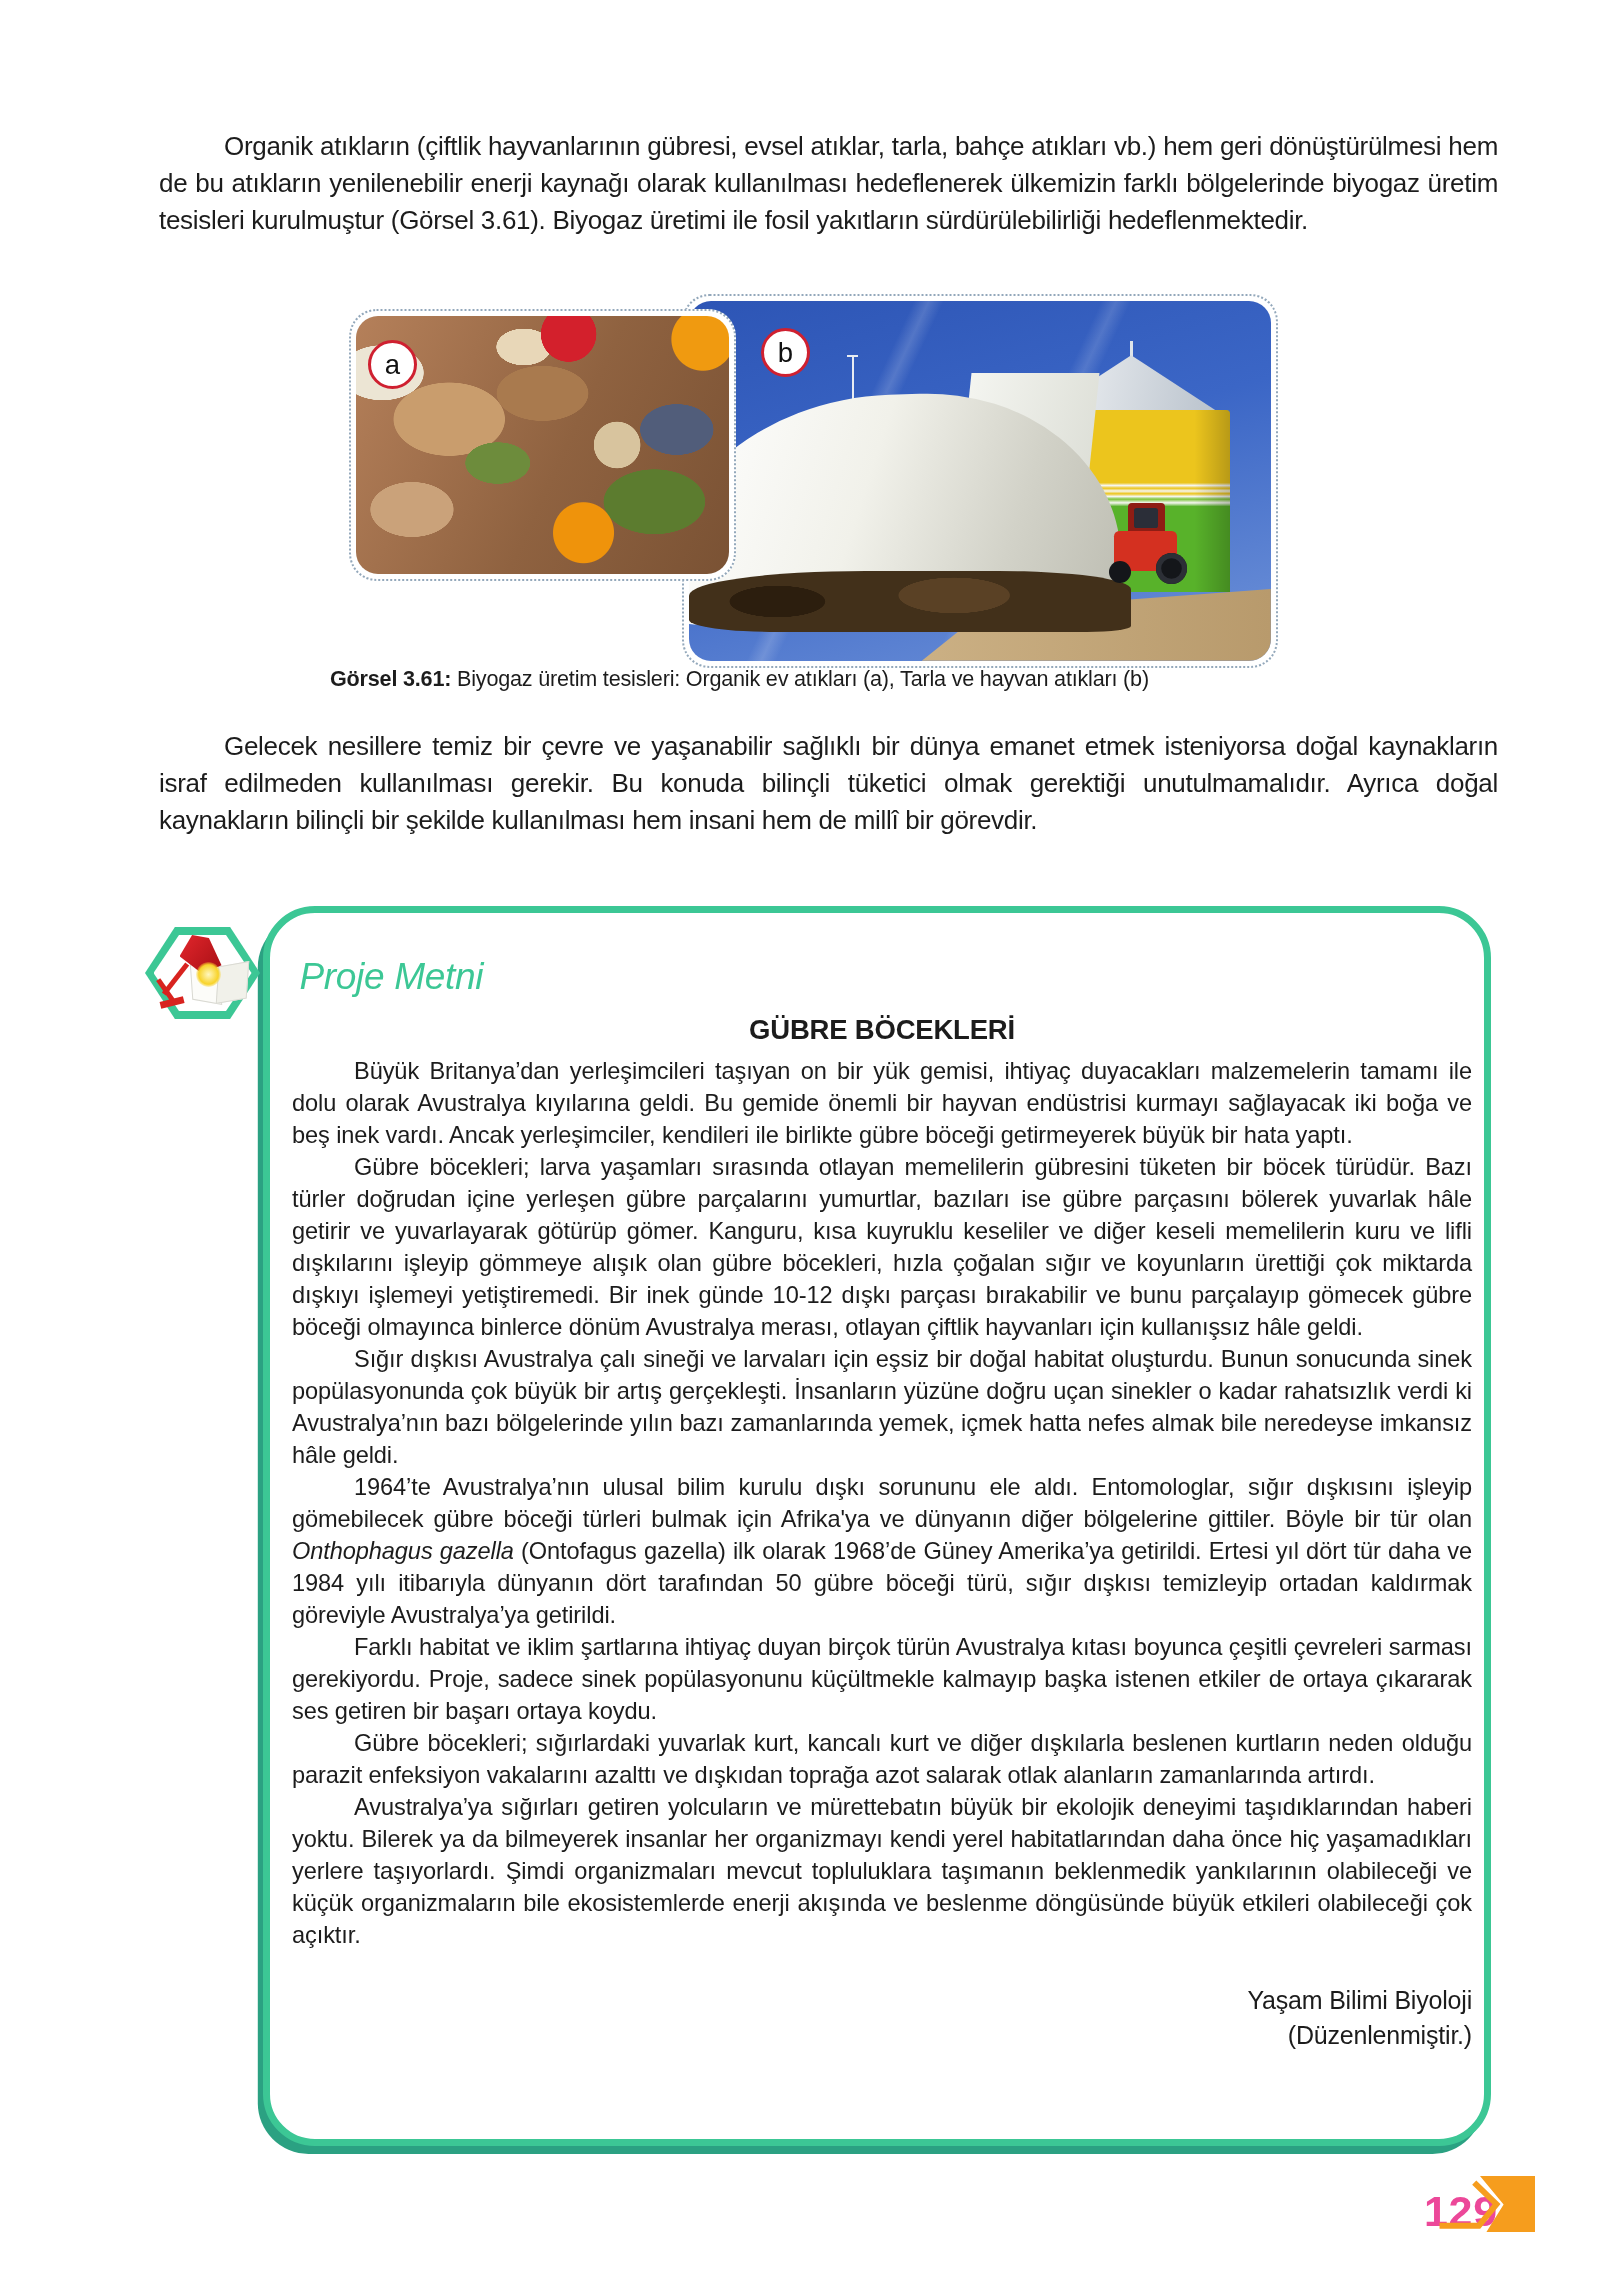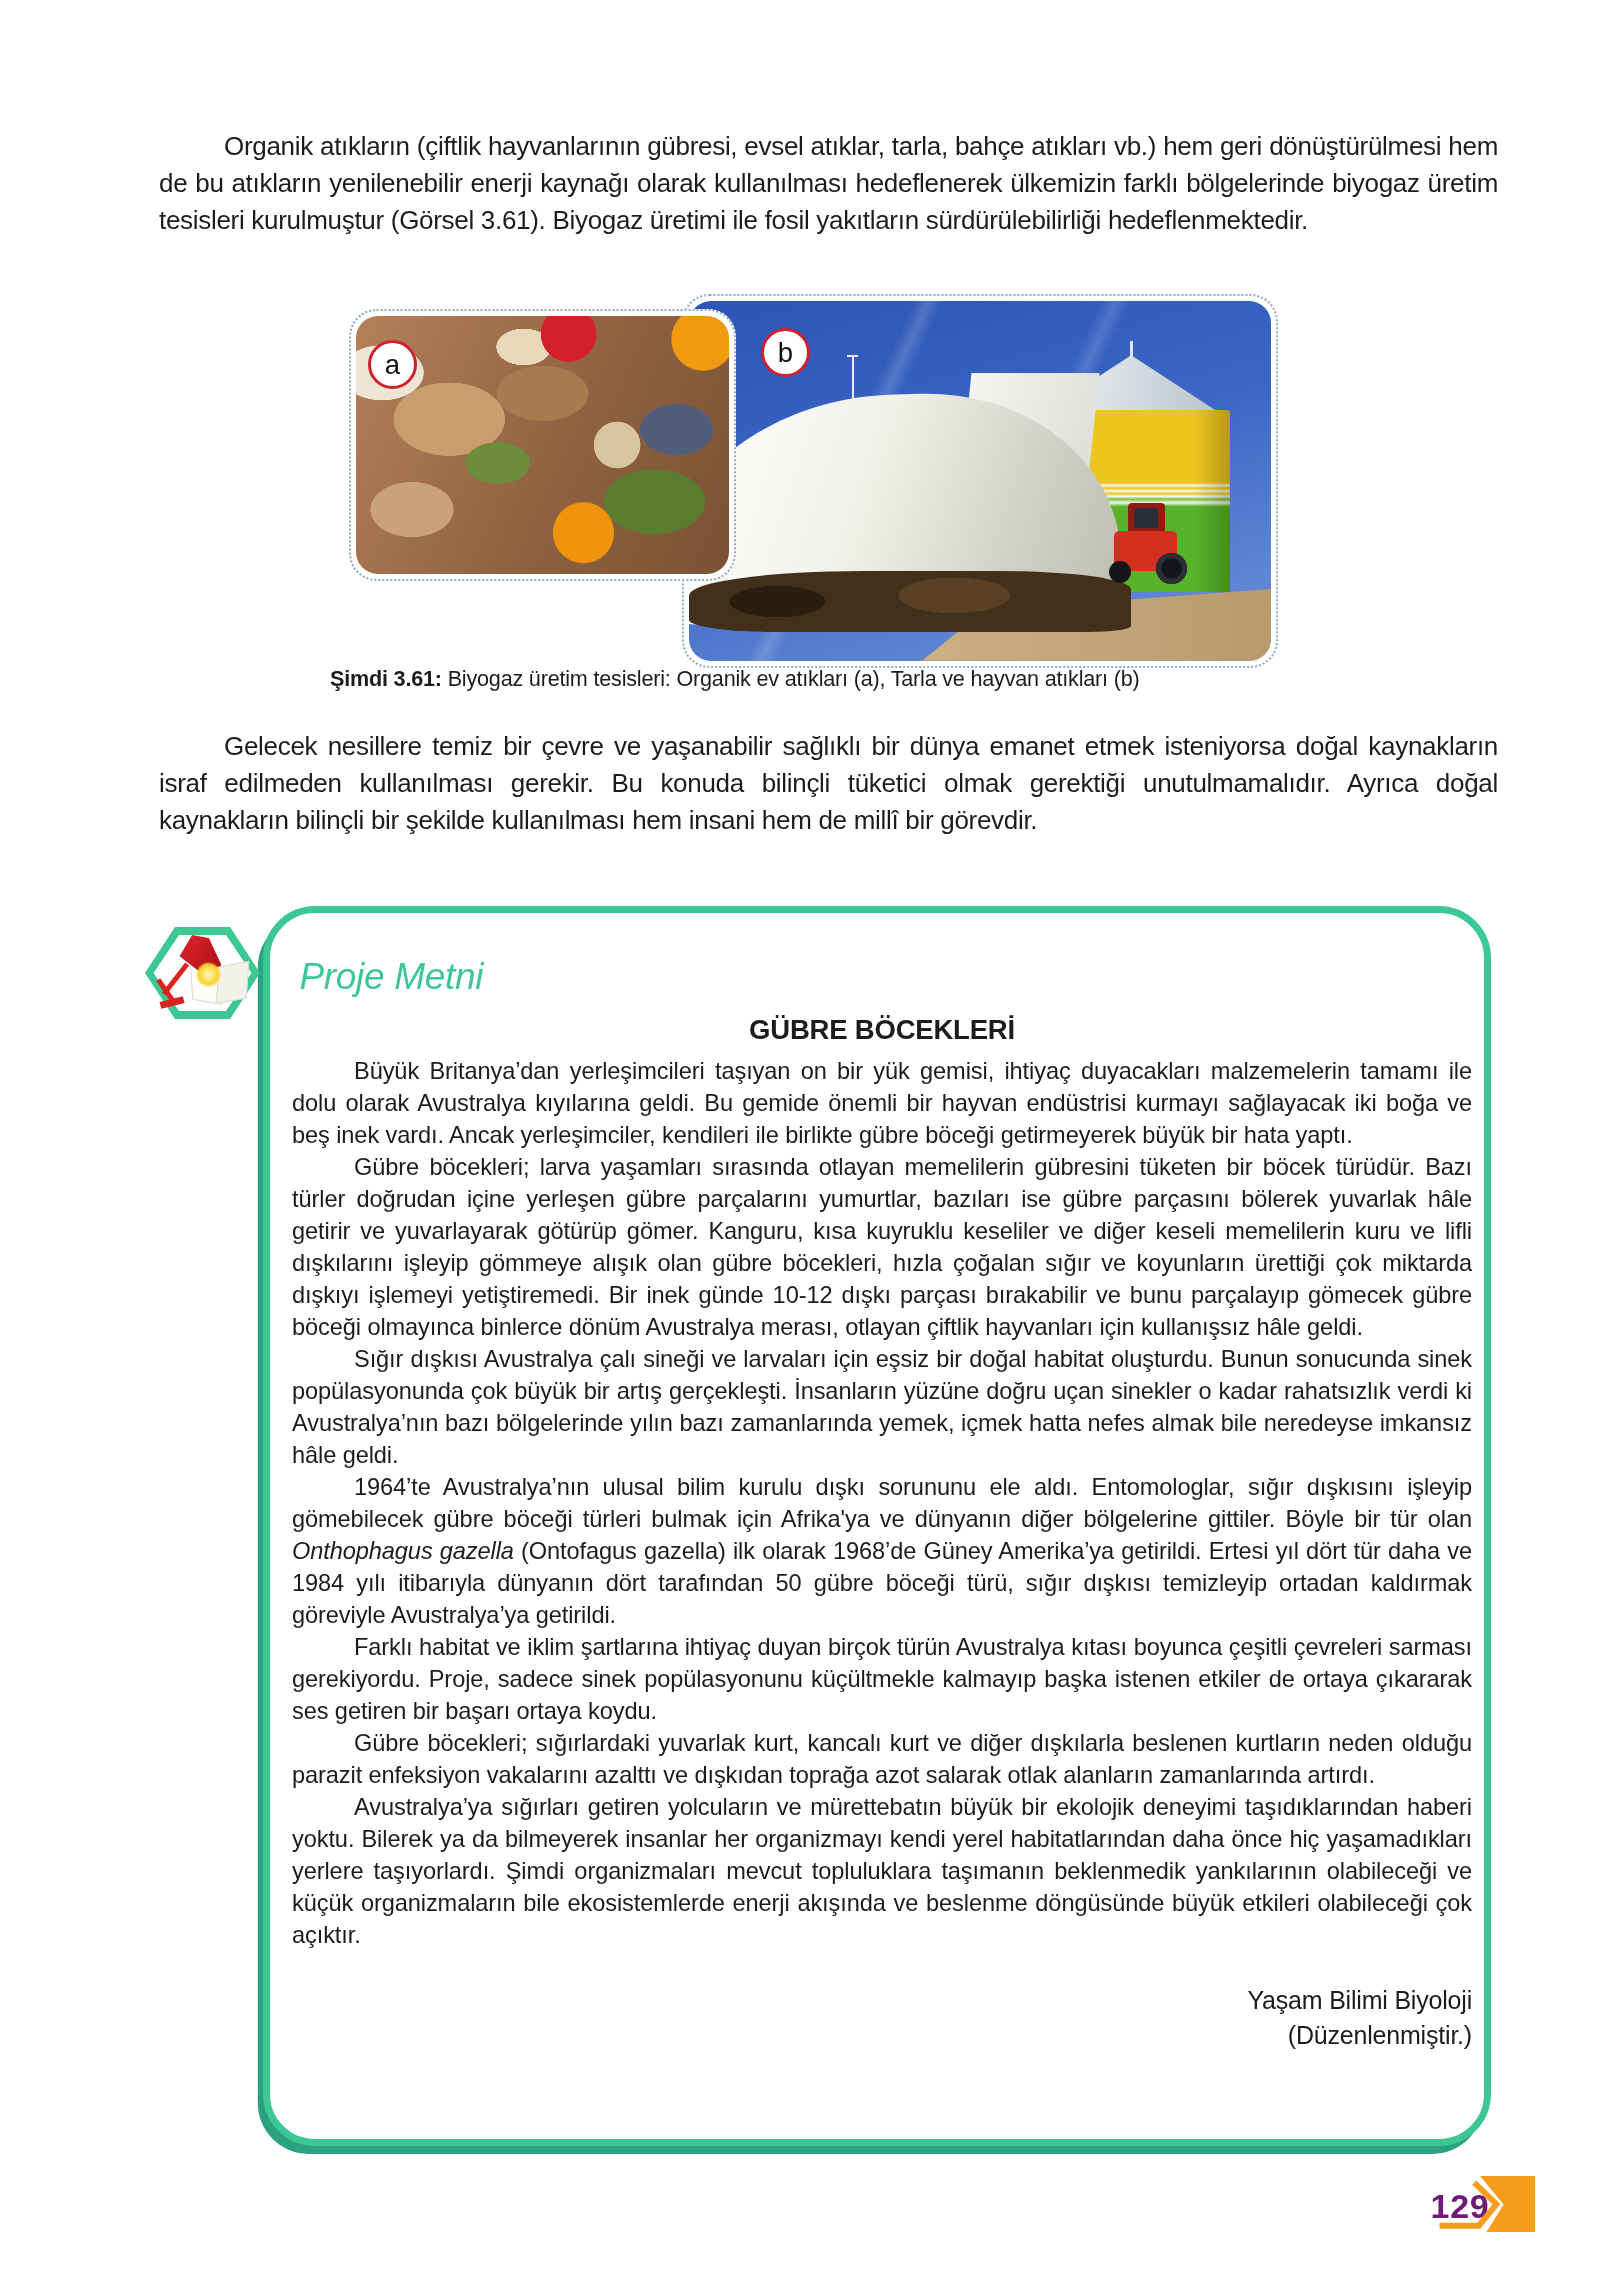--- a/index.html
+++ b/index.html
@@ -102,21 +102,21 @@
         transform:rotate(-35deg);z-index:2;}
   .foot{position:absolute;left:6.5px;top:64px;width:23.6px;height:6.5px;background:#d8231f;
         transform:rotate(-14deg);z-index:2;}
   .shade{position:absolute;left:26px;top:0;width:42px;height:39px;z-index:3;
         background:linear-gradient(130deg,#e2262c,#a60f14);
         clip-path:polygon(30% 0,70% 8%,100% 78%,55% 100%,0 55%);}
   .glow{position:absolute;left:42px;top:27.5px;width:25px;height:25px;border-radius:50%;z-index:4;
         background:radial-gradient(#fff7c0,#f8d32a 55%,rgba(248,211,42,0) 75%);}
   
   .page-num{position:absolute;left:1424px;top:2187px;width:72px;text-align:center;
-            font-size:34px;font-weight:700;color:#701a75;letter-spacing:0.7px;}
+            font-size:43px;font-weight:700;color:#ec4899;letter-spacing:0.7px;}
   .footer-chevron{position:absolute;left:1433px;top:2176px;}
   .footer-band{position:absolute;left:1480px;top:2176px;width:143px;height:56px;background:#f69d1d;
      clip-path:polygon(0 0,100% 0,100% 100%,4.5% 100%,16.5% 51%);}
 </style>
 </head>
 <body>
 
 <div class="page">
 
   <p class="body-par" id="intro-par">Organik atıkların (çiftlik hayvanlarının gübresi, evsel atıklar, tarla, bahçe atıkları vb.) hem geri dönüştürülmesi hem de bu atıkların yenilenebilir enerji kaynağı olarak kullanılması hedeflenerek ülkemizin farklı bölgelerinde biyogaz üretim tesisleri kurulmuştur (Görsel 3.61). Biyogaz üretimi ile fosil yakıtların sürdürülebilirliği hedeflenmektedir.</p>
@@ -149,21 +149,21 @@
     <div class="inner"></div>
   </div>
 
   <div class="badge" id="badge-a">
     <span>a</span>
   </div>
   <div class="badge" id="badge-b">
     <span>b</span>
   </div>
 
-  <p class="caption"><b>Şimdi 3.61: </b><span>Biyogaz üretim tesisleri: Organik ev atıkları (a), Tarla ve hayvan atıkları (b)</span></p>
+  <p class="caption"><b>Görsel 3.61: </b><span>Biyogaz üretim tesisleri: Organik ev atıkları (a), Tarla ve hayvan atıkları (b)</span></p>
 
   <p class="body-par" id="second-par">Gelecek nesillere temiz bir çevre ve yaşanabilir sağlıklı bir dünya emanet etmek isteniyorsa doğal kaynakların israf edilmeden kullanılması gerekir. Bu konuda bilinçli tüketici olmak gerektiği unutulmamalıdır. Ayrıca doğal kaynakların bilinçli bir şekilde kullanılması hem insani hem de millî bir görevdir.</p>
 
   <div class="reading-box">
     <div class="box-title">Proje Metni</div>
     <div class="box-content">
       <h3 class="read-heading">GÜBRE BÖCEKLERİ</h3>
       <p class="read-par"><span>Büyük Britanya’dan yerleşimcileri taşıyan on bir yük gemisi, ihtiyaç duyacakları malzemelerin tamamı ile dolu olarak Avustralya kıyılarına geldi. Bu gemide önemli bir hayvan endüstrisi kurmayı sağlayacak iki boğa ve beş inek vardı. Ancak yerleşimciler, kendileri ile birlikte gübre böceği getirmeyerek büyük bir hata yaptı.</span><span class="it"></span><span></span></p>
       <p class="read-par"><span>Gübre böcekleri; larva yaşamları sırasında otlayan memelilerin gübresini tüketen bir böcek türüdür. Bazı türler doğrudan içine yerleşen gübre parçalarını yumurtlar, bazıları ise gübre parçasını bölerek yuvarlak hâle getirir ve yuvarlayarak götürüp gömer. Kanguru, kısa kuyruklu keseliler ve diğer keseli memelilerin kuru ve lifli dışkılarını işleyip gömmeye alışık olan gübre böcekleri, hızla çoğalan sığır ve koyunların ürettiği çok miktarda dışkıyı işlemeyi yetiştiremedi. Bir inek günde 10-12 dışkı parçası bırakabilir ve bunu parçalayıp gömecek gübre böceği olmayınca binlerce dönüm Avustralya merası, otlayan çiftlik hayvanları için kullanışsız hâle geldi.</span><span class="it"></span><span></span></p>
       <p class="read-par"><span>Sığır dışkısı Avustralya çalı sineği ve larvaları için eşsiz bir doğal habitat oluşturdu. Bunun sonucunda sinek popülasyonunda çok büyük bir artış gerçekleşti. İnsanların yüzüne doğru uçan sinekler o kadar rahatsızlık verdi ki Avustralya’nın bazı bölgelerinde yılın bazı zamanlarında yemek, içmek hatta nefes almak bile neredeyse imkansız hâle geldi.</span><span class="it"></span><span></span></p>

